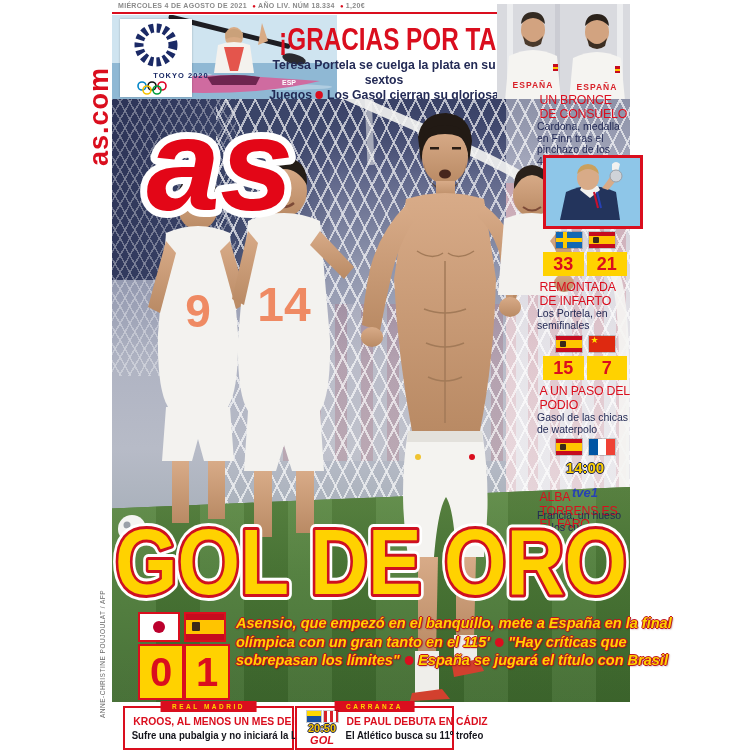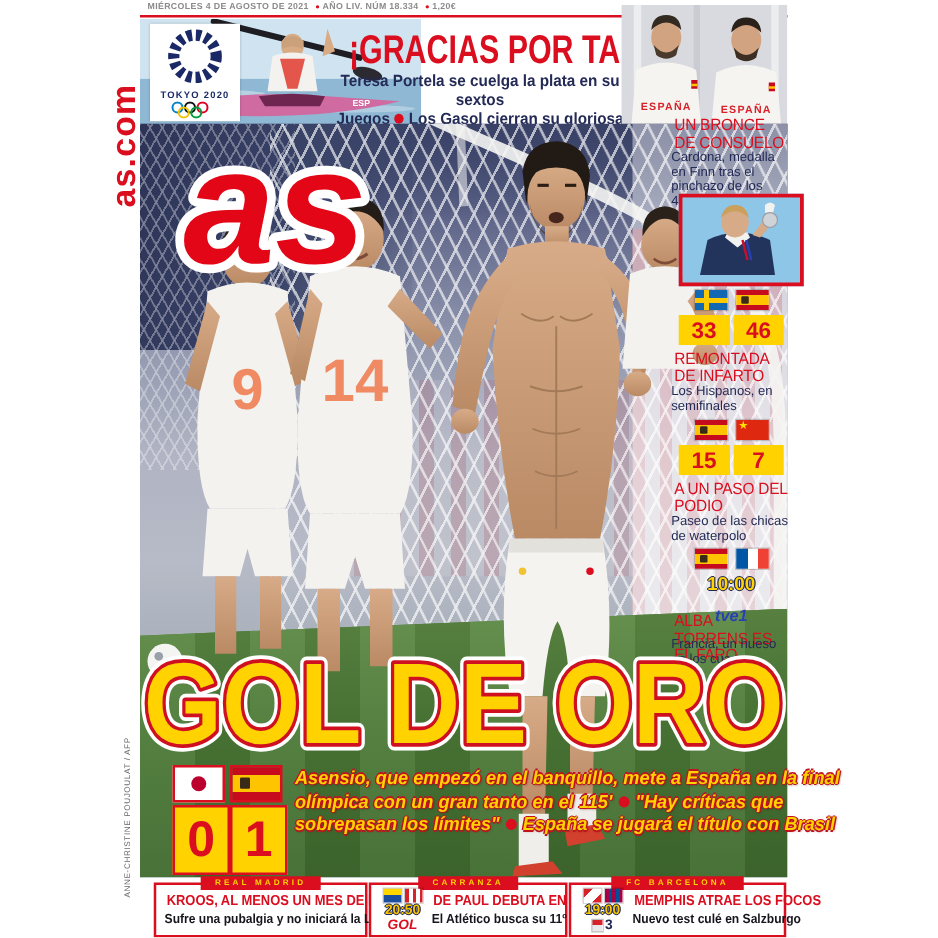--- a/index.html
+++ b/index.html
@@ -14,21 +14,21 @@
   
   .paper{left:112px;top:2px;width:518px;height:746px;}
   .dateline{left:6px;top:0;width:512px;font-size:7px;color:#8a8a8a;font-weight:bold;letter-spacing:.3px;}
   .dateline span{margin-right:3px;}
   .dateline span + span::before{content:"\25CF  ";color:#da0e1e;font-size:6px;}
   .redrule{left:0;top:10px;width:518px;height:2px;background:#da0e1e;}
   
   .banner{left:0;top:13px;width:518px;height:86px;background:#fff;}
   .kayak{left:0;top:0;width:225px;height:86px;overflow:hidden;}
   .tokyo{left:8px;top:4px;width:72px;height:78px;background:#fff;box-shadow:0 0 2px rgba(0,0,0,.25);}
-  .tokyo-title{left:0;top:52px;width:72px;text-align:center;color:#1b2a66;font-size:7.5px;font-weight:bold;letter-spacing:1px;}
+  .tokyo-title{left:0;top:52px;width:72px;text-align:center;color:#1b2a66;font-size:7.5px;font-weight:bold;letter-spacing:1px;padding-left:25px;}
   .b-head{left:134px;top:6px;width:276px;text-align:center;color:#da0e1e;font-weight:bold;font-size:32px;
           white-space:nowrap;transform:scaleX(.76);transform-origin:50% 50%;}
   .b-sub{left:138px;top:42px;width:268px;text-align:center;color:#232a55;font-weight:bold;font-size:13px;line-height:15px;transform:scaleX(.94);transform-origin:50% 0;}
   .bdot{display:inline-block;width:8px;height:8px;border-radius:50%;background:#da0e1e;margin:0 4px;}
   .gasol{left:385px;top:-11px;width:133px;height:97px;overflow:hidden;}
   
   .photo{left:0;top:97px;width:518px;height:603px;overflow:hidden;
      background:linear-gradient(180deg,#454e74 0%,#5d6488 12%,#8f95ad 28%,#b0b4c3 44%,#b7bbc7 58%,#a8b0ba 70%);}
   .topband{left:0;top:0;width:100%;height:13%;background:linear-gradient(#394166,rgba(58,65,102,0));}
   .crowd{left:0;top:0;width:42%;height:30%;background:linear-gradient(105deg,#2c3357 0%,#3a4468 55%,rgba(58,68,104,0) 100%);}
@@ -307,43 +307,43 @@
         <path d="M48,34 L52,50" stroke="#c8102e" stroke-width="2"></path>
         <path d="M51,34 L55,50" stroke="#2741b4" stroke-width="2"></path>
       </svg>
     </div>
     <div class="abs flagrow" style="top:230px">
       <span class="flag f-sweden"></span>
       <span class="flag f-spain"></span>
     </div>
     <div class="abs scorebox" style="top:250px">
       <span>33</span>
-      <span>46</span>
+      <span>21</span>
     </div>
     <div class="abs sb-title" style="top:278px">REMONTADA
 DE INFARTO</div>
-    <div class="abs sb-sub" style="top:306px">Los Hispanos,
+    <div class="abs sb-sub" style="top:306px">Los Portela,
 en semifinales</div>
     <div class="abs flagrow" style="top:334px">
       <span class="flag f-spain"></span>
       <span class="flag f-china"></span>
     </div>
     <div class="abs scorebox" style="top:354px">
       <span>15</span>
       <span>7</span>
     </div>
     <div class="abs sb-title" style="top:382px">A UN PASO
 DEL PODIO</div>
-    <div class="abs sb-sub" style="top:410px">Paseo de las chicas
+    <div class="abs sb-sub" style="top:410px">Gasol de las chicas
 de waterpolo</div>
     <div class="abs flagrow" style="top:437px">
       <span class="flag f-spain"></span>
       <span class="flag f-france"></span>
     </div>
-    <div class="abs sb-time" style="top:457px">10:00</div>
+    <div class="abs sb-time" style="top:457px">14:00</div>
     <div class="abs sb-chan" style="top:483px">tve1</div>
     <div class="abs sb-title" style="top:488px">ALBA TORRENS
 ES EL FARO</div>
     <div class="abs sb-sub" style="top:508px">Francia, un hueso
 en los cuartos</div>
 
     <svg class="abs goldeoro" viewBox="0 0 518 94">
       <text x="259" y="76" text-anchor="middle" font-size="92" font-weight="bold" textLength="512" lengthAdjust="spacingAndGlyphs" fill="none" stroke="#ffffff" stroke-width="12" stroke-linejoin="round">GOL DE ORO</text>
       <text x="259" y="76" text-anchor="middle" font-size="92" font-weight="bold" textLength="512" lengthAdjust="spacingAndGlyphs" fill="none" stroke="#cf1020" stroke-width="6" stroke-linejoin="round">GOL DE ORO</text>
       <text x="259" y="76" text-anchor="middle" font-size="92" font-weight="bold" textLength="512" lengthAdjust="spacingAndGlyphs" fill="#ffd200">GOL DE ORO</text>
@@ -371,28 +371,15 @@
         <div class="crestrow">
           <span class="crest c-cadiz"></span>
           <span class="crest c-atleti"></span>
         </div>
         <div class="m-time">20:50</div>
         <div class="m-chan">GOL</div>
       </div>
       <div class="p-title">DE PAUL DEBUTA EN CÁDIZ</div>
       <div class="p-sub">El Atlético busca su 11º trofeo</div>
     </div>
-    <div class="abs panel pt-offset" style="left:343px;width:170px;">
-      <div class="tab">FC BARCELONA</div>
-      <div class="media">
-        <div class="crestrow">
-          <span class="crest c-salzburg"></span>
-          <span class="crest c-barca"></span>
-        </div>
-        <div class="m-time">19:00</div>
-        <div class="m-chan navy"><span class="mini-badge"></span><span>3</span></div>
-      </div>
-      <div class="p-title">MEMPHIS ATRAE LOS FOCOS</div>
-      <div class="p-sub">Nuevo test culé en Salzburgo</div>
-    </div>
 
   </div>
 </div>
 
 </body></html>

